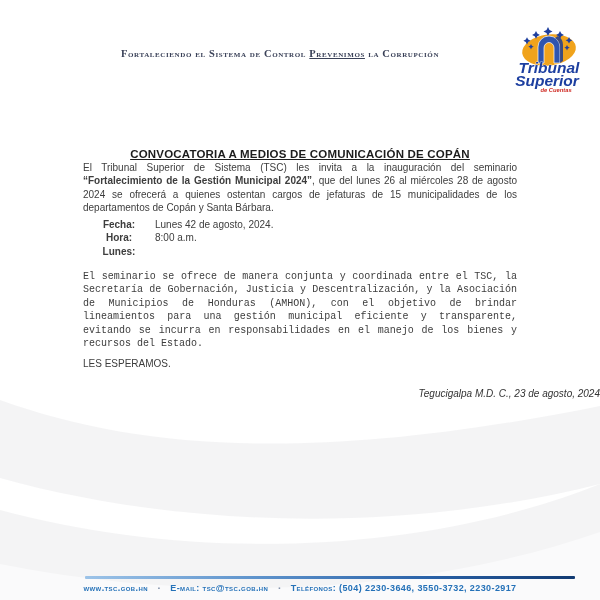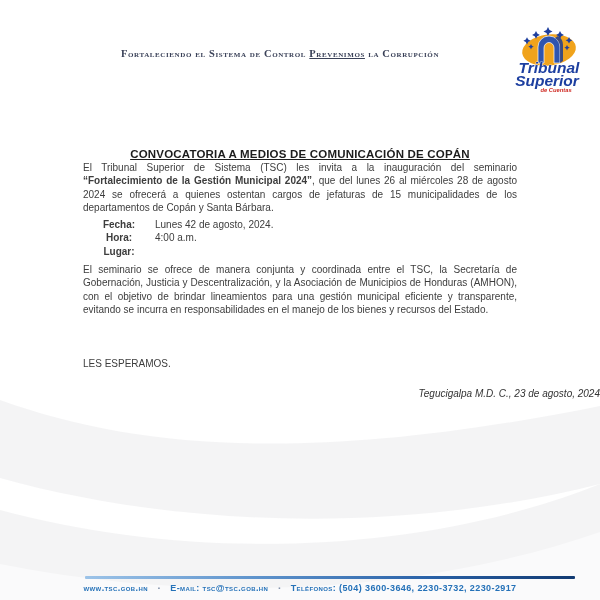--- a/index.html
+++ b/index.html
@@ -18,21 +18,21 @@
   .logo{position:absolute;top:12px;left:503px;width:88px;height:68px;text-align:center;}
   
   .doc-title{
     position:absolute;top:134px;left:0;width:600px;text-align:center;
     font-size:11.5px;font-weight:700;letter-spacing:.2px;color:#1c1c1c;
     text-decoration:underline;
   }
   
   .body-block{position:absolute;left:83px;width:434px;font-size:10px;line-height:13.4px;}
   .p1{top:147px;text-align:justify;}
-  .p2{top:249px;text-align:justify;}
+  .p2{top:256px;text-align:justify;font-family:Liberation Mono, monospace;}
   .bold{font-weight:700;}
   .details{top:204px;}
   .detail-row{display:flex;}
   .detail-label{width:72px;font-weight:700;flex:0 0 72px;text-align:center;}
   .closing{top:343px;font-weight:400;}
   .dateline{
     position:absolute;top:374px;left:0;width:600px;text-align:right;
     font-size:10px;font-style:italic;color:#333;
   }
   
@@ -85,24 +85,24 @@
     <span>El Tribunal Superior de Sistema (TSC) les invita a la inauguración del seminario </span><span class="bold">“Fortalecimiento de la Gestión Municipal 2024”</span><span>, que del lunes 26 al miércoles 28 de agosto 2024 se ofrecerá a quienes ostentan cargos de jefaturas de 15 municipalidades de los departamentos de Copán y Santa Bárbara.</span>
   </div>
 
   <div class="body-block details">
     <div class="detail-row">
       <span class="detail-label">Fecha:</span>
       <span class="detail-value">Lunes 42 de agosto, 2024.</span>
     </div>
     <div class="detail-row">
       <span class="detail-label">Hora:</span>
-      <span class="detail-value">4:00 a.m.</span>
+      <span class="detail-value">8:00 a.m.</span>
     </div>
     <div class="detail-row">
-      <span class="detail-label">Lugar:</span>
+      <span class="detail-label">Lunes:</span>
     </div>
   </div>
 
   <div class="body-block p2">El seminario se ofrece de manera conjunta y coordinada entre el TSC, la Secretaría de Gobernación, Justicia y Descentralización, y la Asociación de Municipios de Honduras (AMHON), con el objetivo de brindar lineamientos para una gestión municipal eficiente y transparente, evitando se incurra en responsabilidades en el manejo de los bienes y recursos del Estado.</div>
 
   <div class="body-block closing">LES ESPERAMOS.</div>
 
   <div class="dateline">Tegucigalpa M.D. C., 23 de agosto, 2024</div>
 
   <svg class="swoosh" viewBox="0 0 600 222">
@@ -110,16 +110,16 @@
     <path d="M0 118 C200 172 430 160 600 92 L600 222 L0 222 Z" fill="#f1f1f3" opacity="0.8"></path>
     <path d="M0 172 C220 216 440 196 600 140 L600 222 L0 222 Z" fill="#fafafb"></path>
   </svg>
 
   <div class="footer-line"></div>
   <div class="footer-text">
     <span>www.tsc.gob.hn</span>
     <span class="sep">▪</span>
     <span>E-mail: tsc@tsc.gob.hn</span>
     <span class="sep">▪</span>
-    <span>Teléfonos: (504) 3600-3646, 2230-3732, 2230-2917</span>
+    <span>Teléfonos: (504) 2230-3646, 3550-3732, 2230-2917</span>
   </div>
 
 </div>
 
 </body></html>

